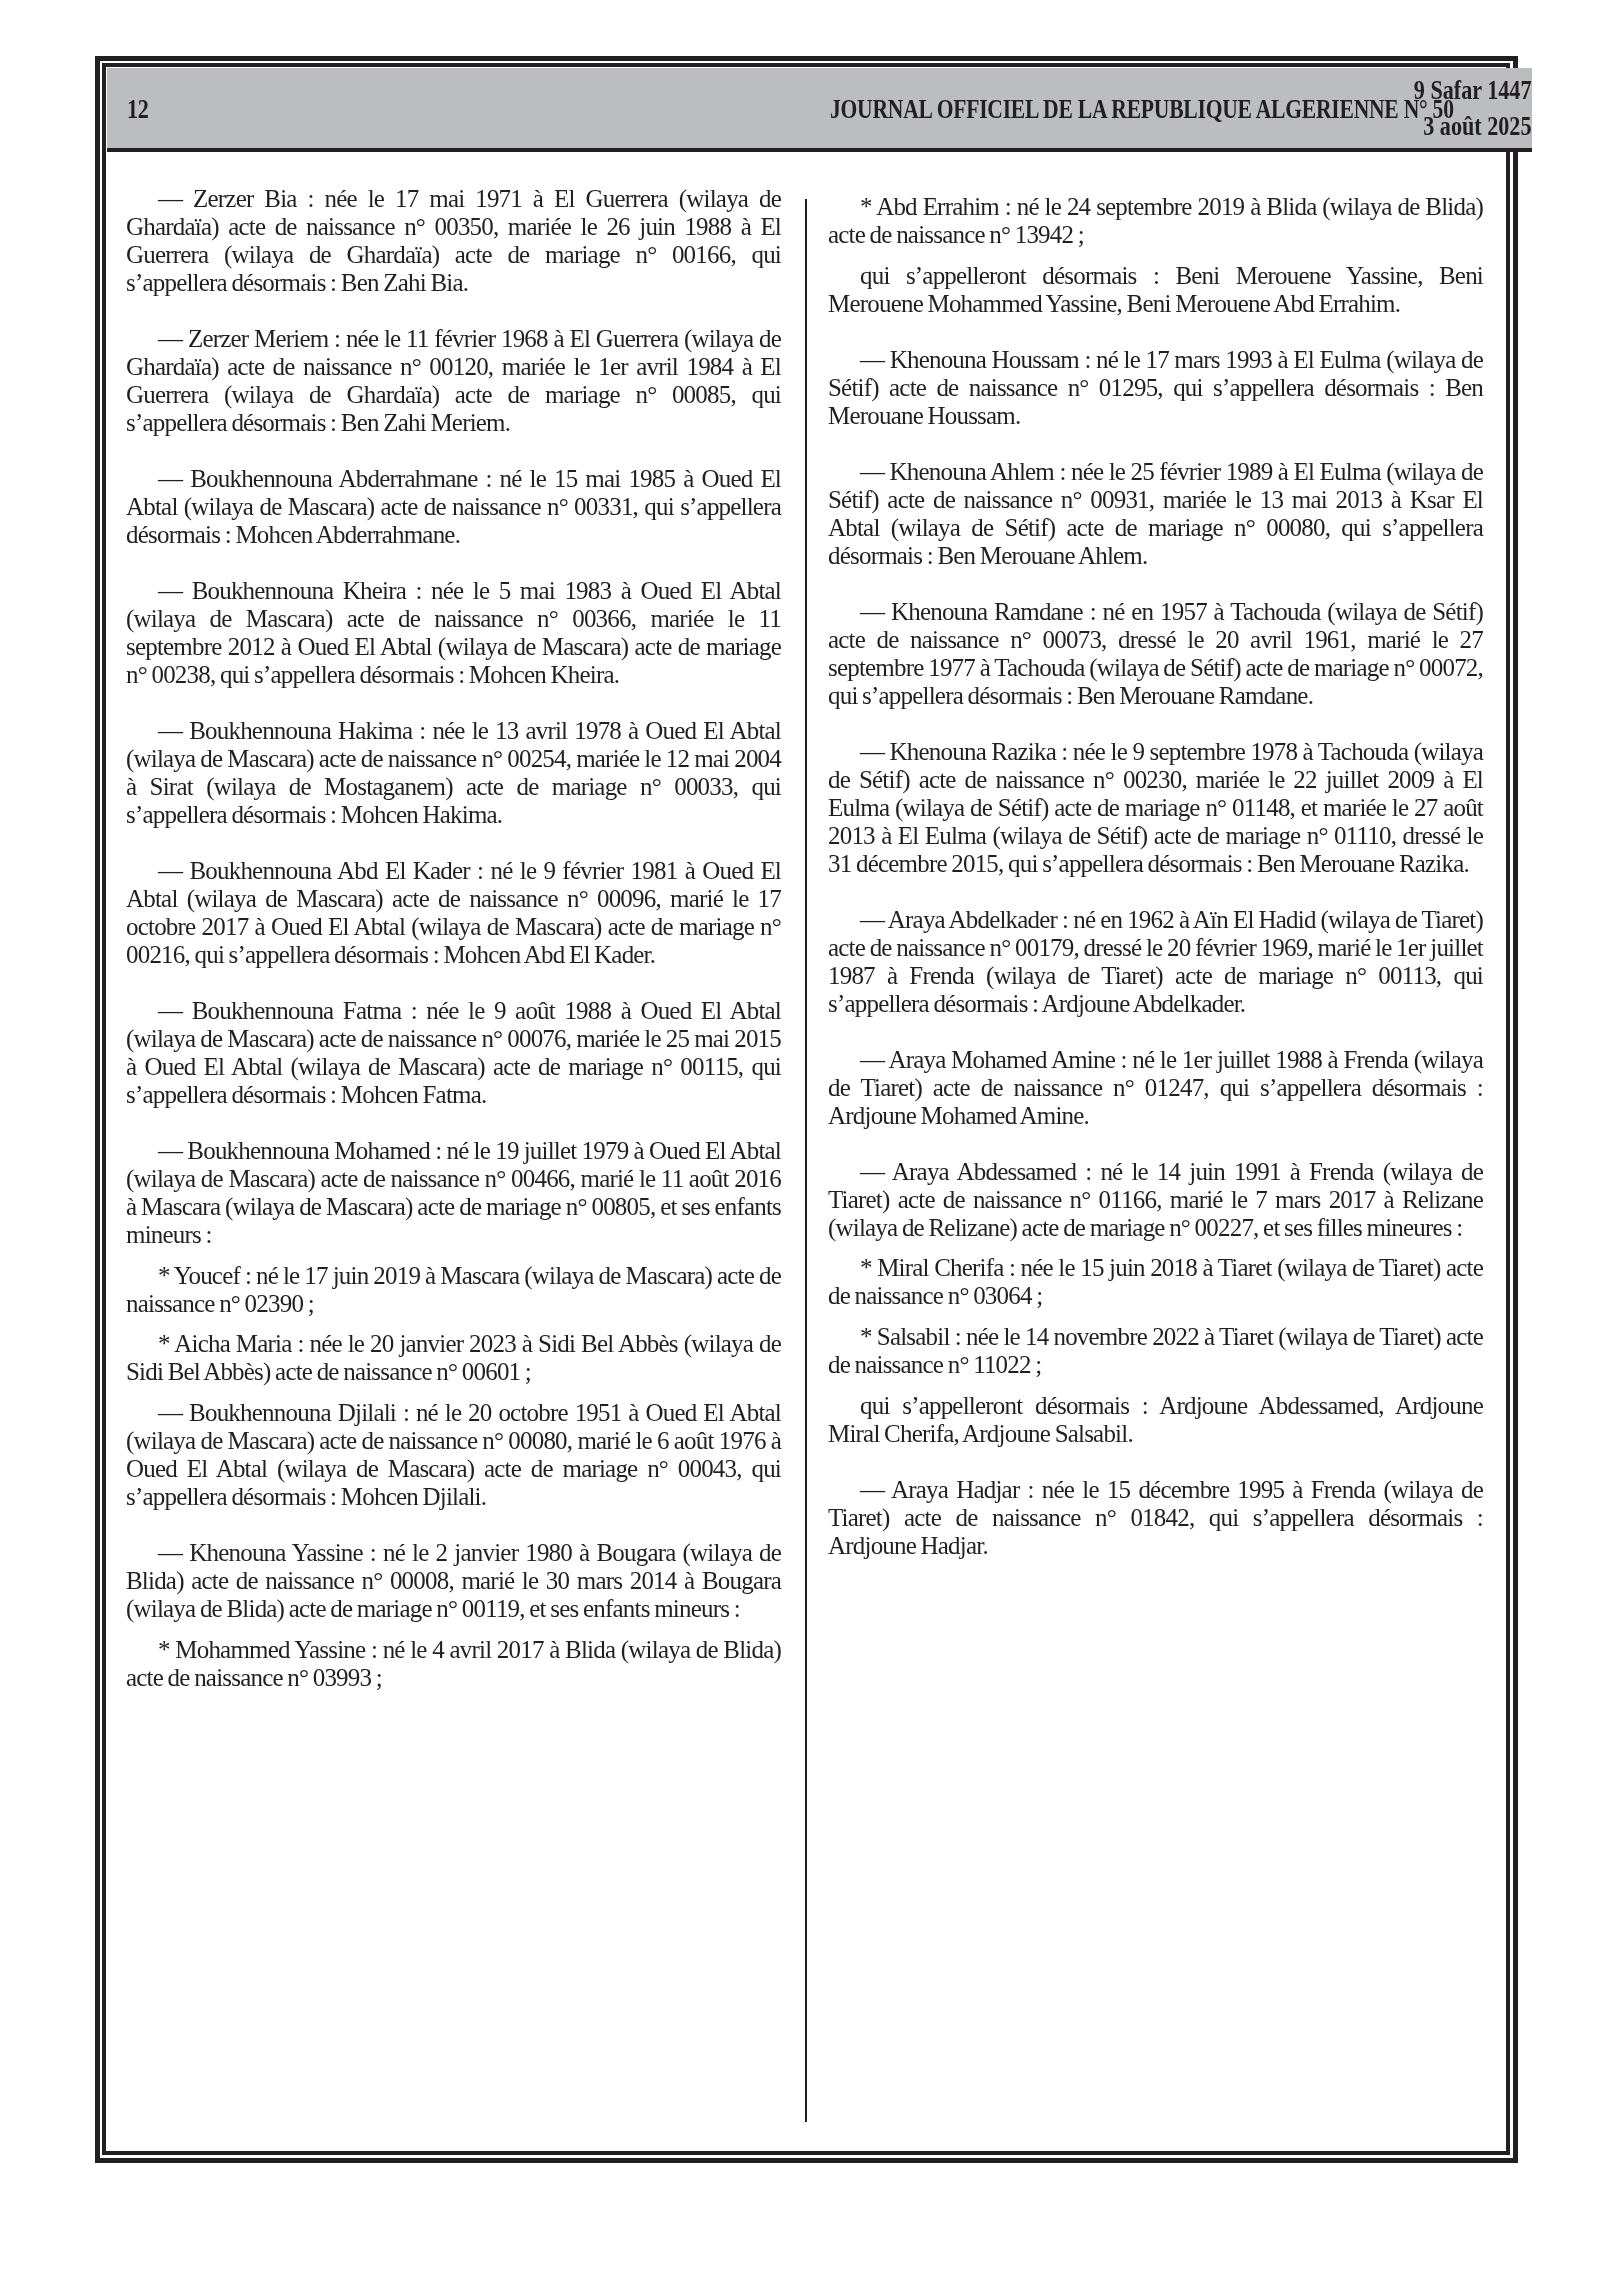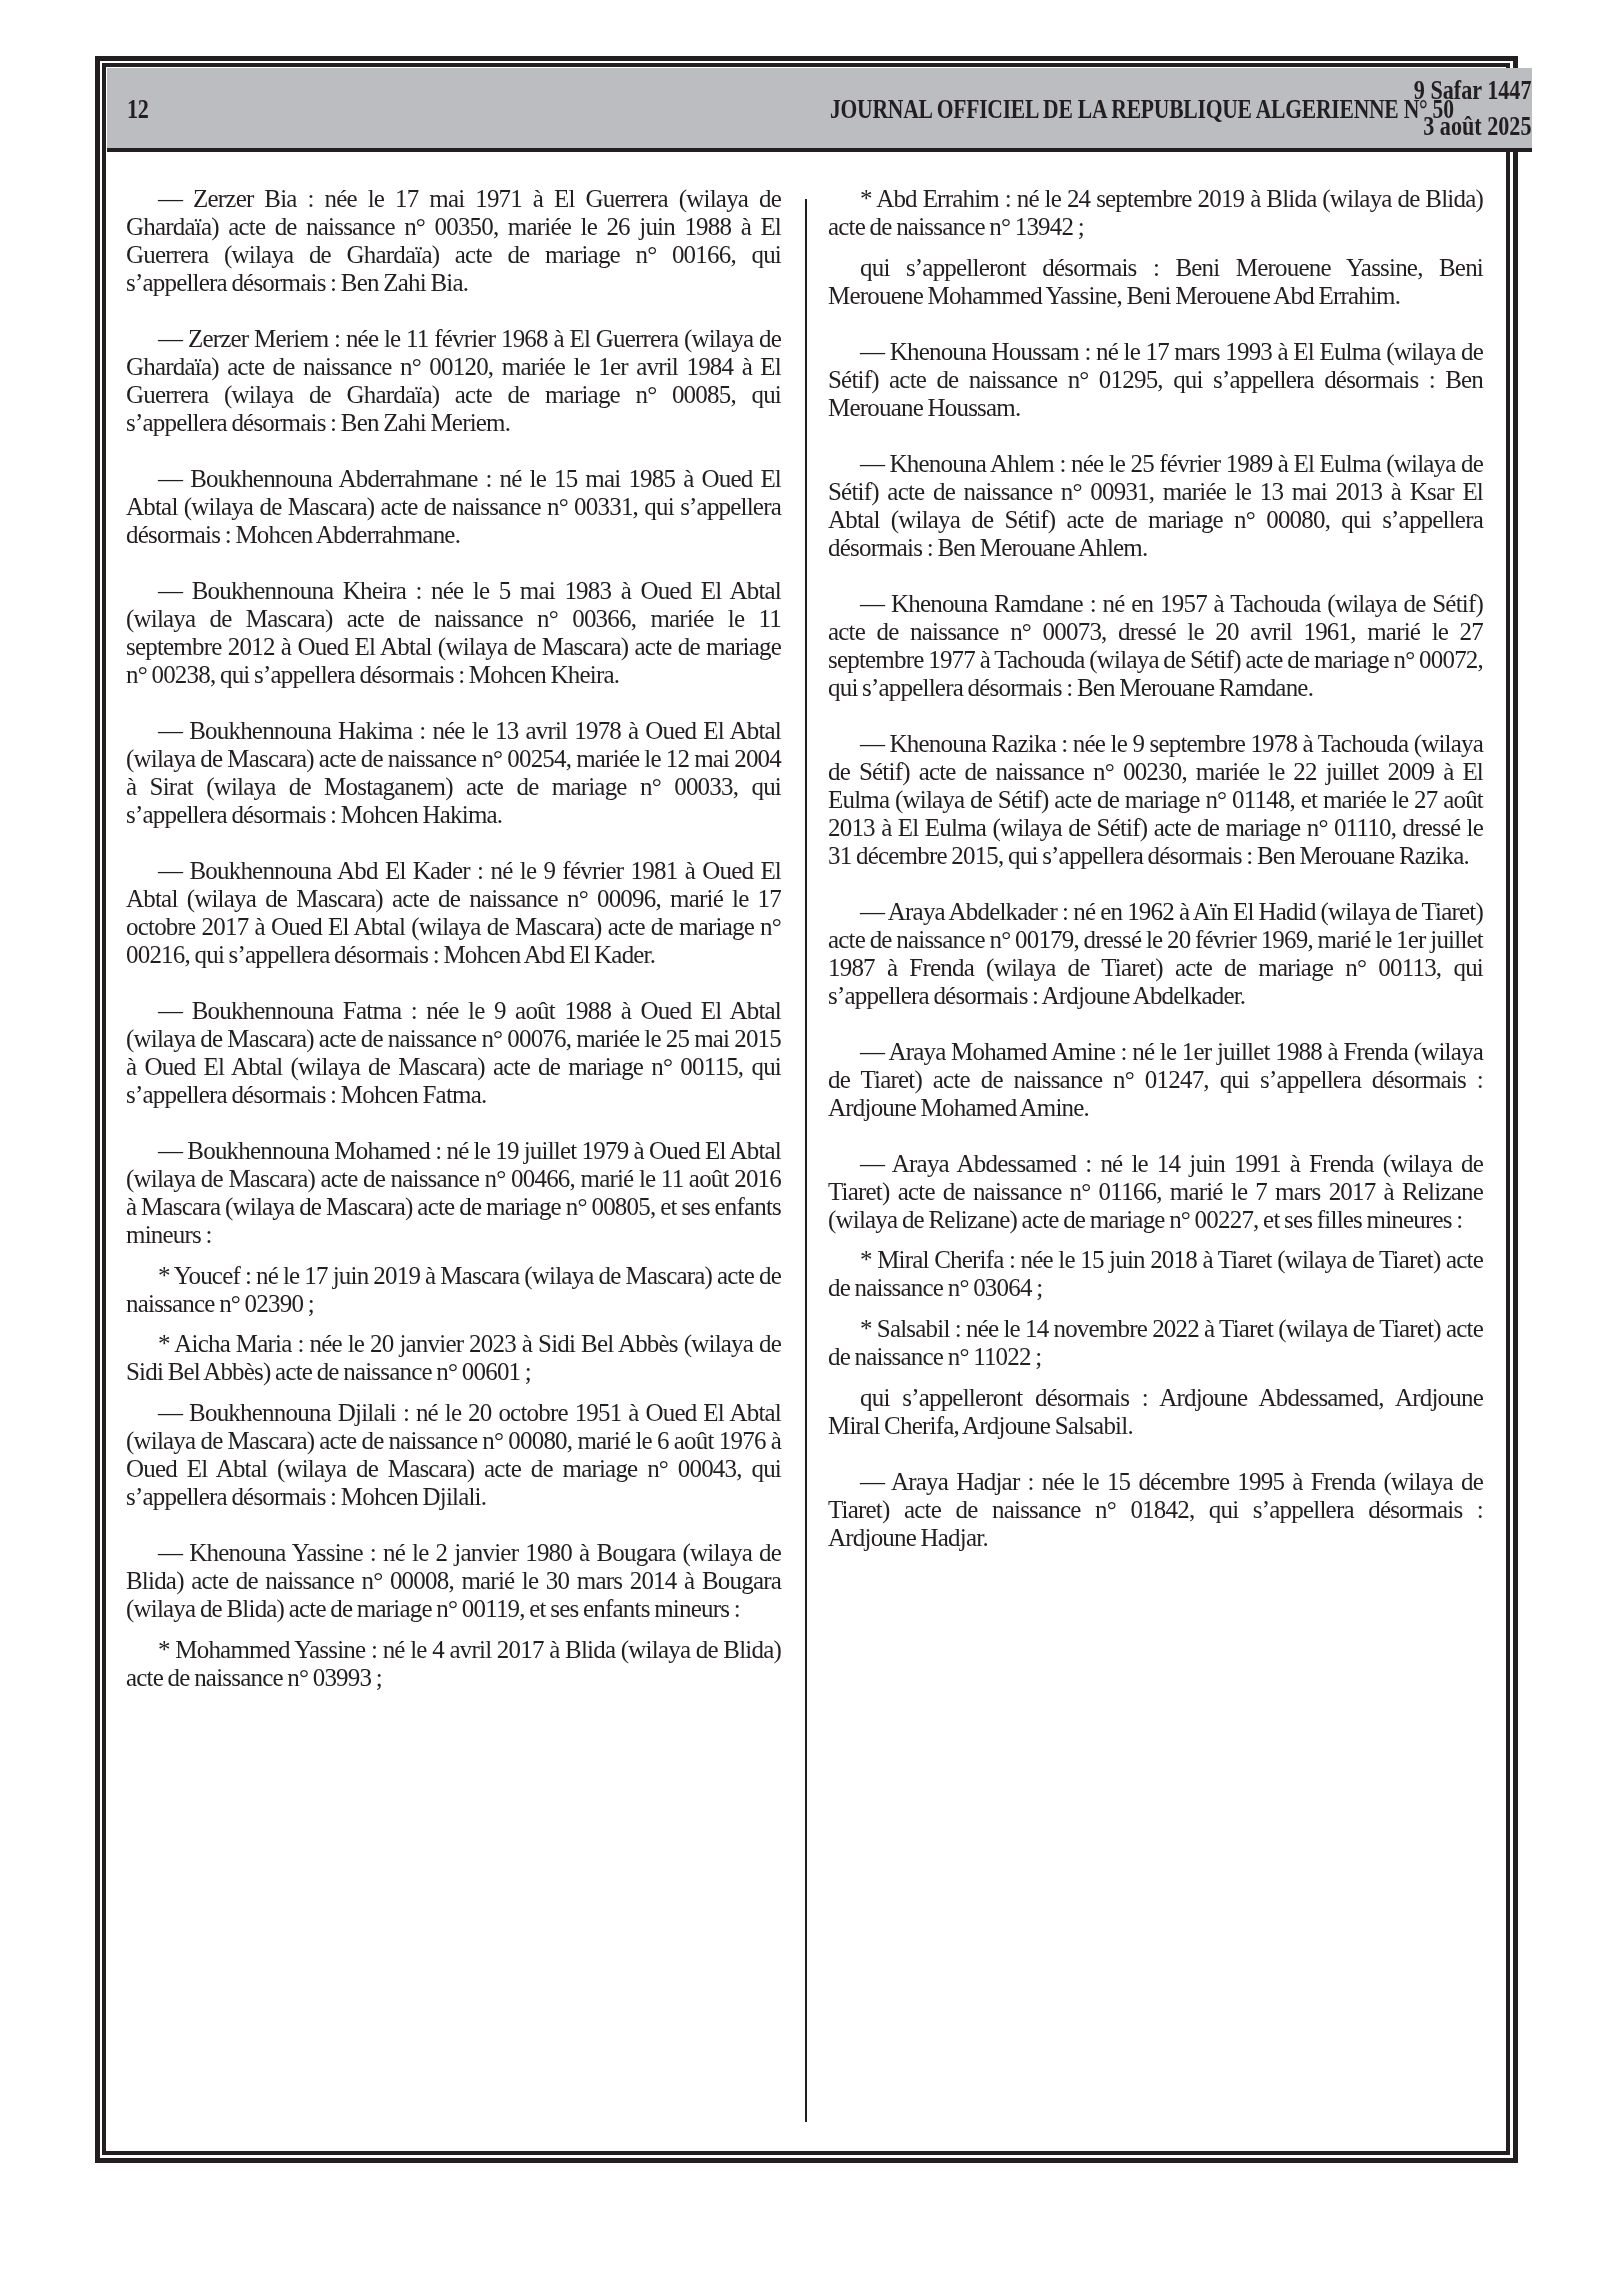--- a/index.html
+++ b/index.html
@@ -15,21 +15,21 @@
                       transform: scaleX(0.82); transform-origin: left center; letter-spacing: -0.5px; }
   .header .title { position: absolute; left: 0; right: 0; top: 26px; text-align: right;
                    font-size: 27px; font-weight: bold; }
   .header .title span { display: inline-block; transform: scaleX(0.8); letter-spacing: -0.3px; }
   .header .dates { position: absolute; right: 0; top: 3.6px; text-align: right; font-size: 27px;
                    font-weight: bold; line-height: 36px; }
   .header .dates div { transform: scaleX(0.82); transform-origin: right center; }
   .divider { position: absolute; left: 805px; top: 199px; width: 1.8px; height: 1923px; background: #231f20; }
   .col { position: absolute; top: 185px; width: 655px; font-size: 25px; line-height: 28px; }
   .col.left { left: 126px; }
-  .col.right { left: 828px; }
+  .col.right { left: 828px; margin-top: 8px; }
   .col p { margin: 0; text-align: justify; text-indent: 32px; letter-spacing: -0.8px; word-spacing: -0.9px; }
   .col p.entry { margin-bottom: 28px; }
   .col p.sub { margin-bottom: 12.7px; }
   .col p.sub-last { margin-bottom: 28px; font-family: Liberation Serif, serif; }
 </style>
 </head>
 <body>
 
 <div class="frame-outer"></div>
 <div class="frame-inner"></div>

